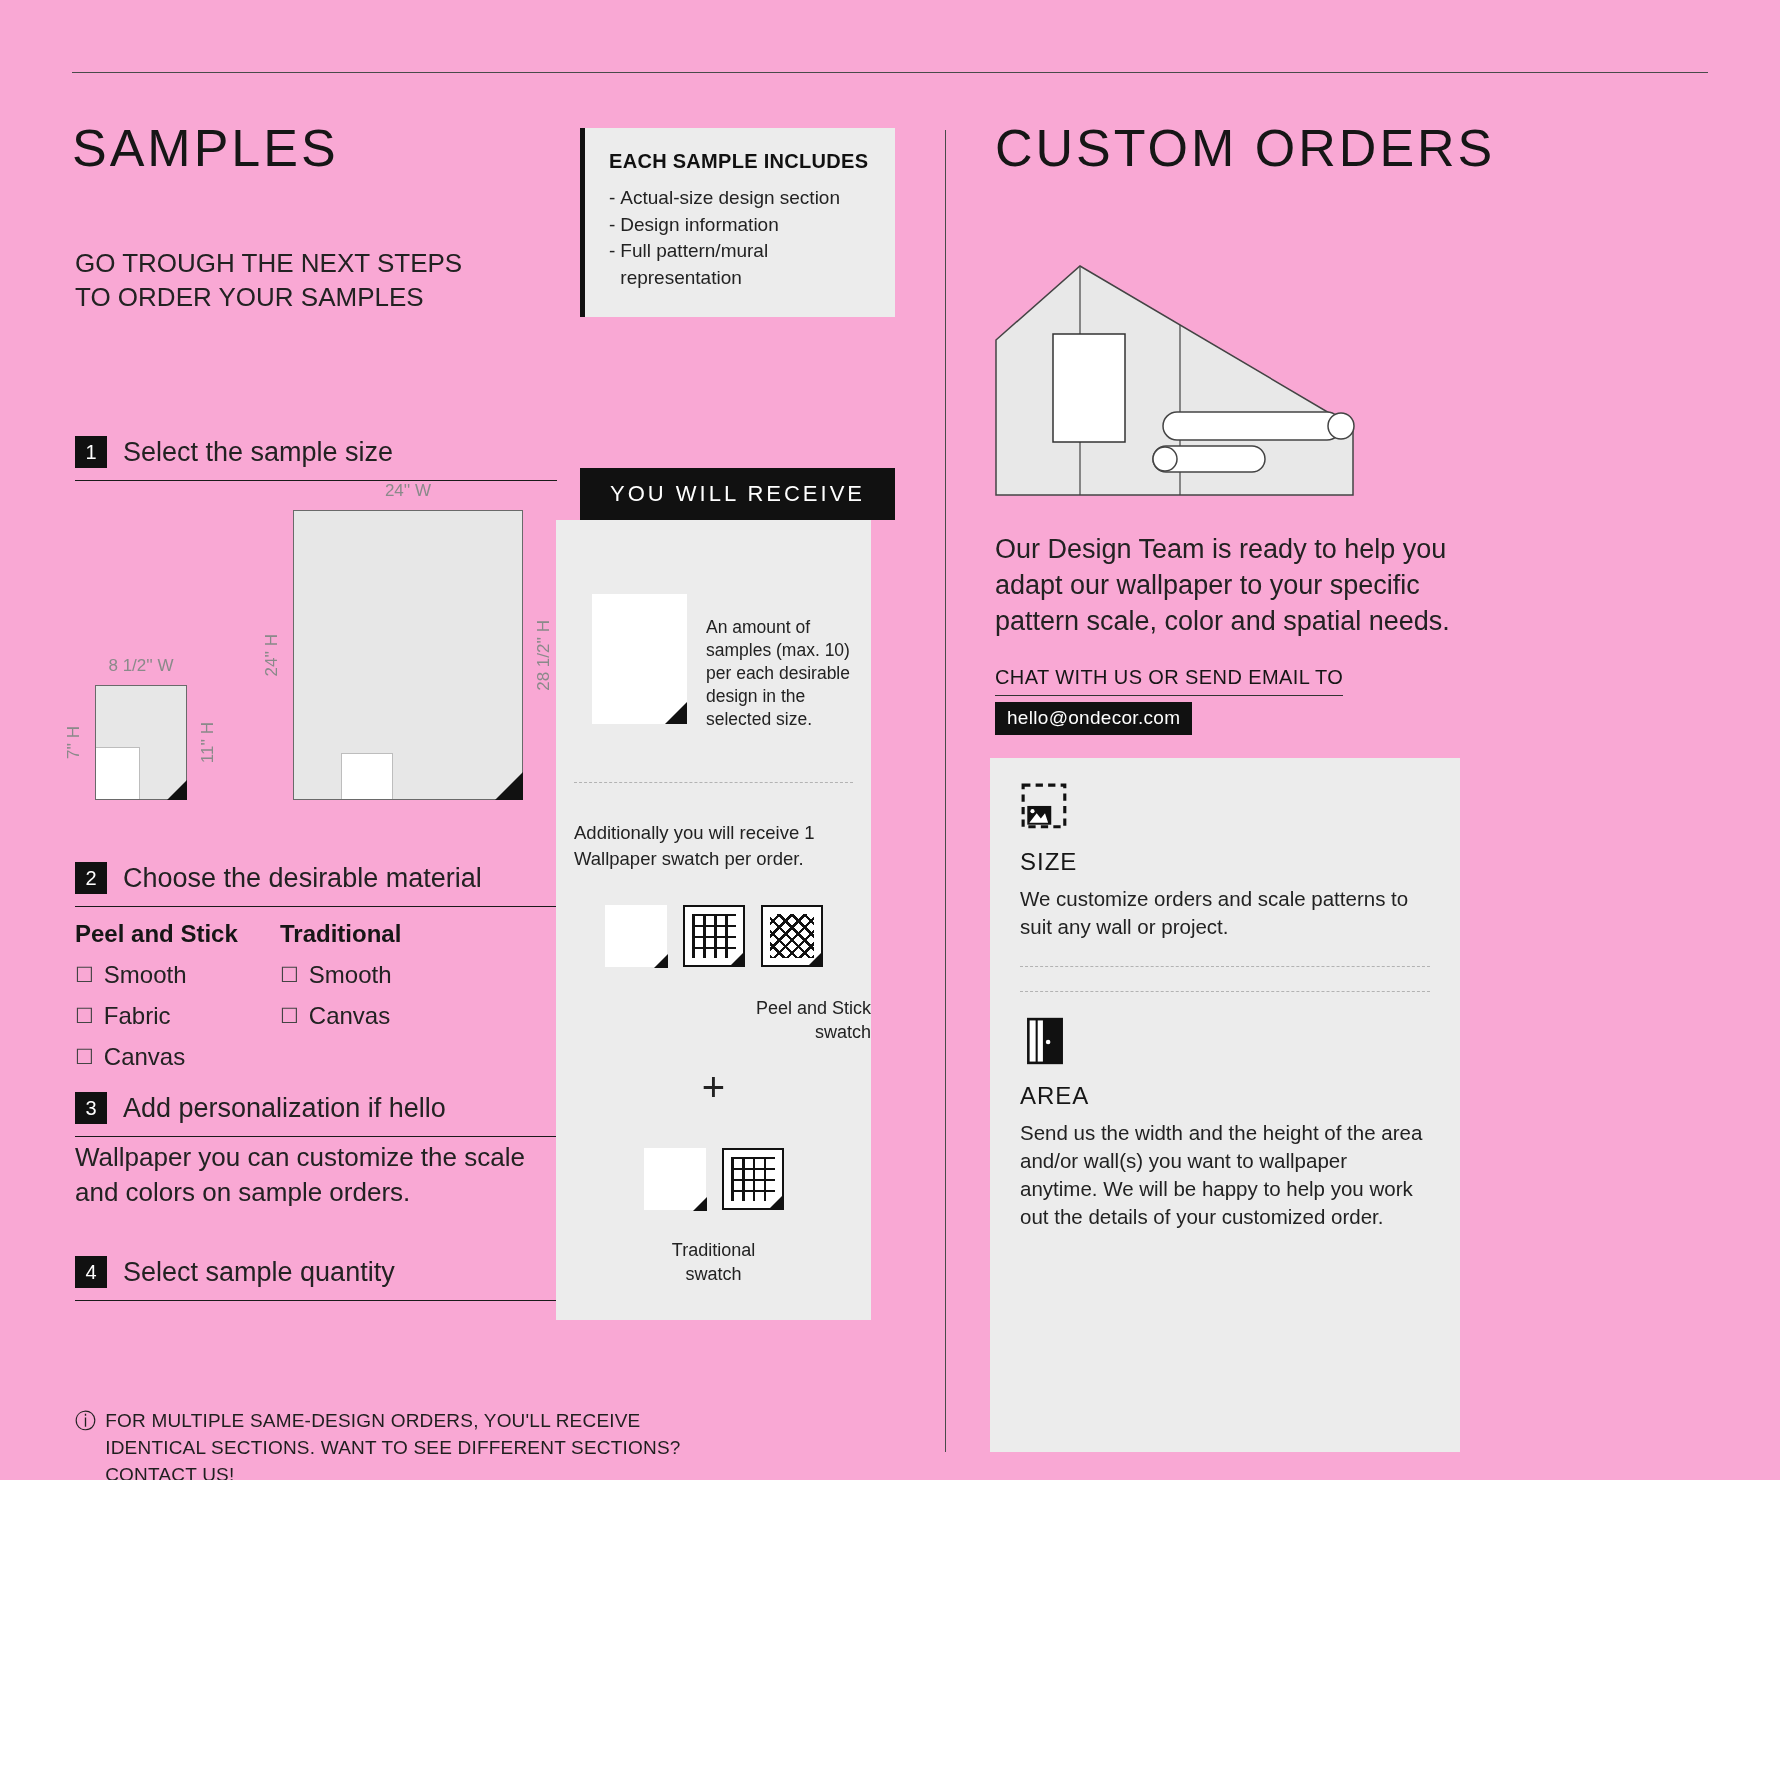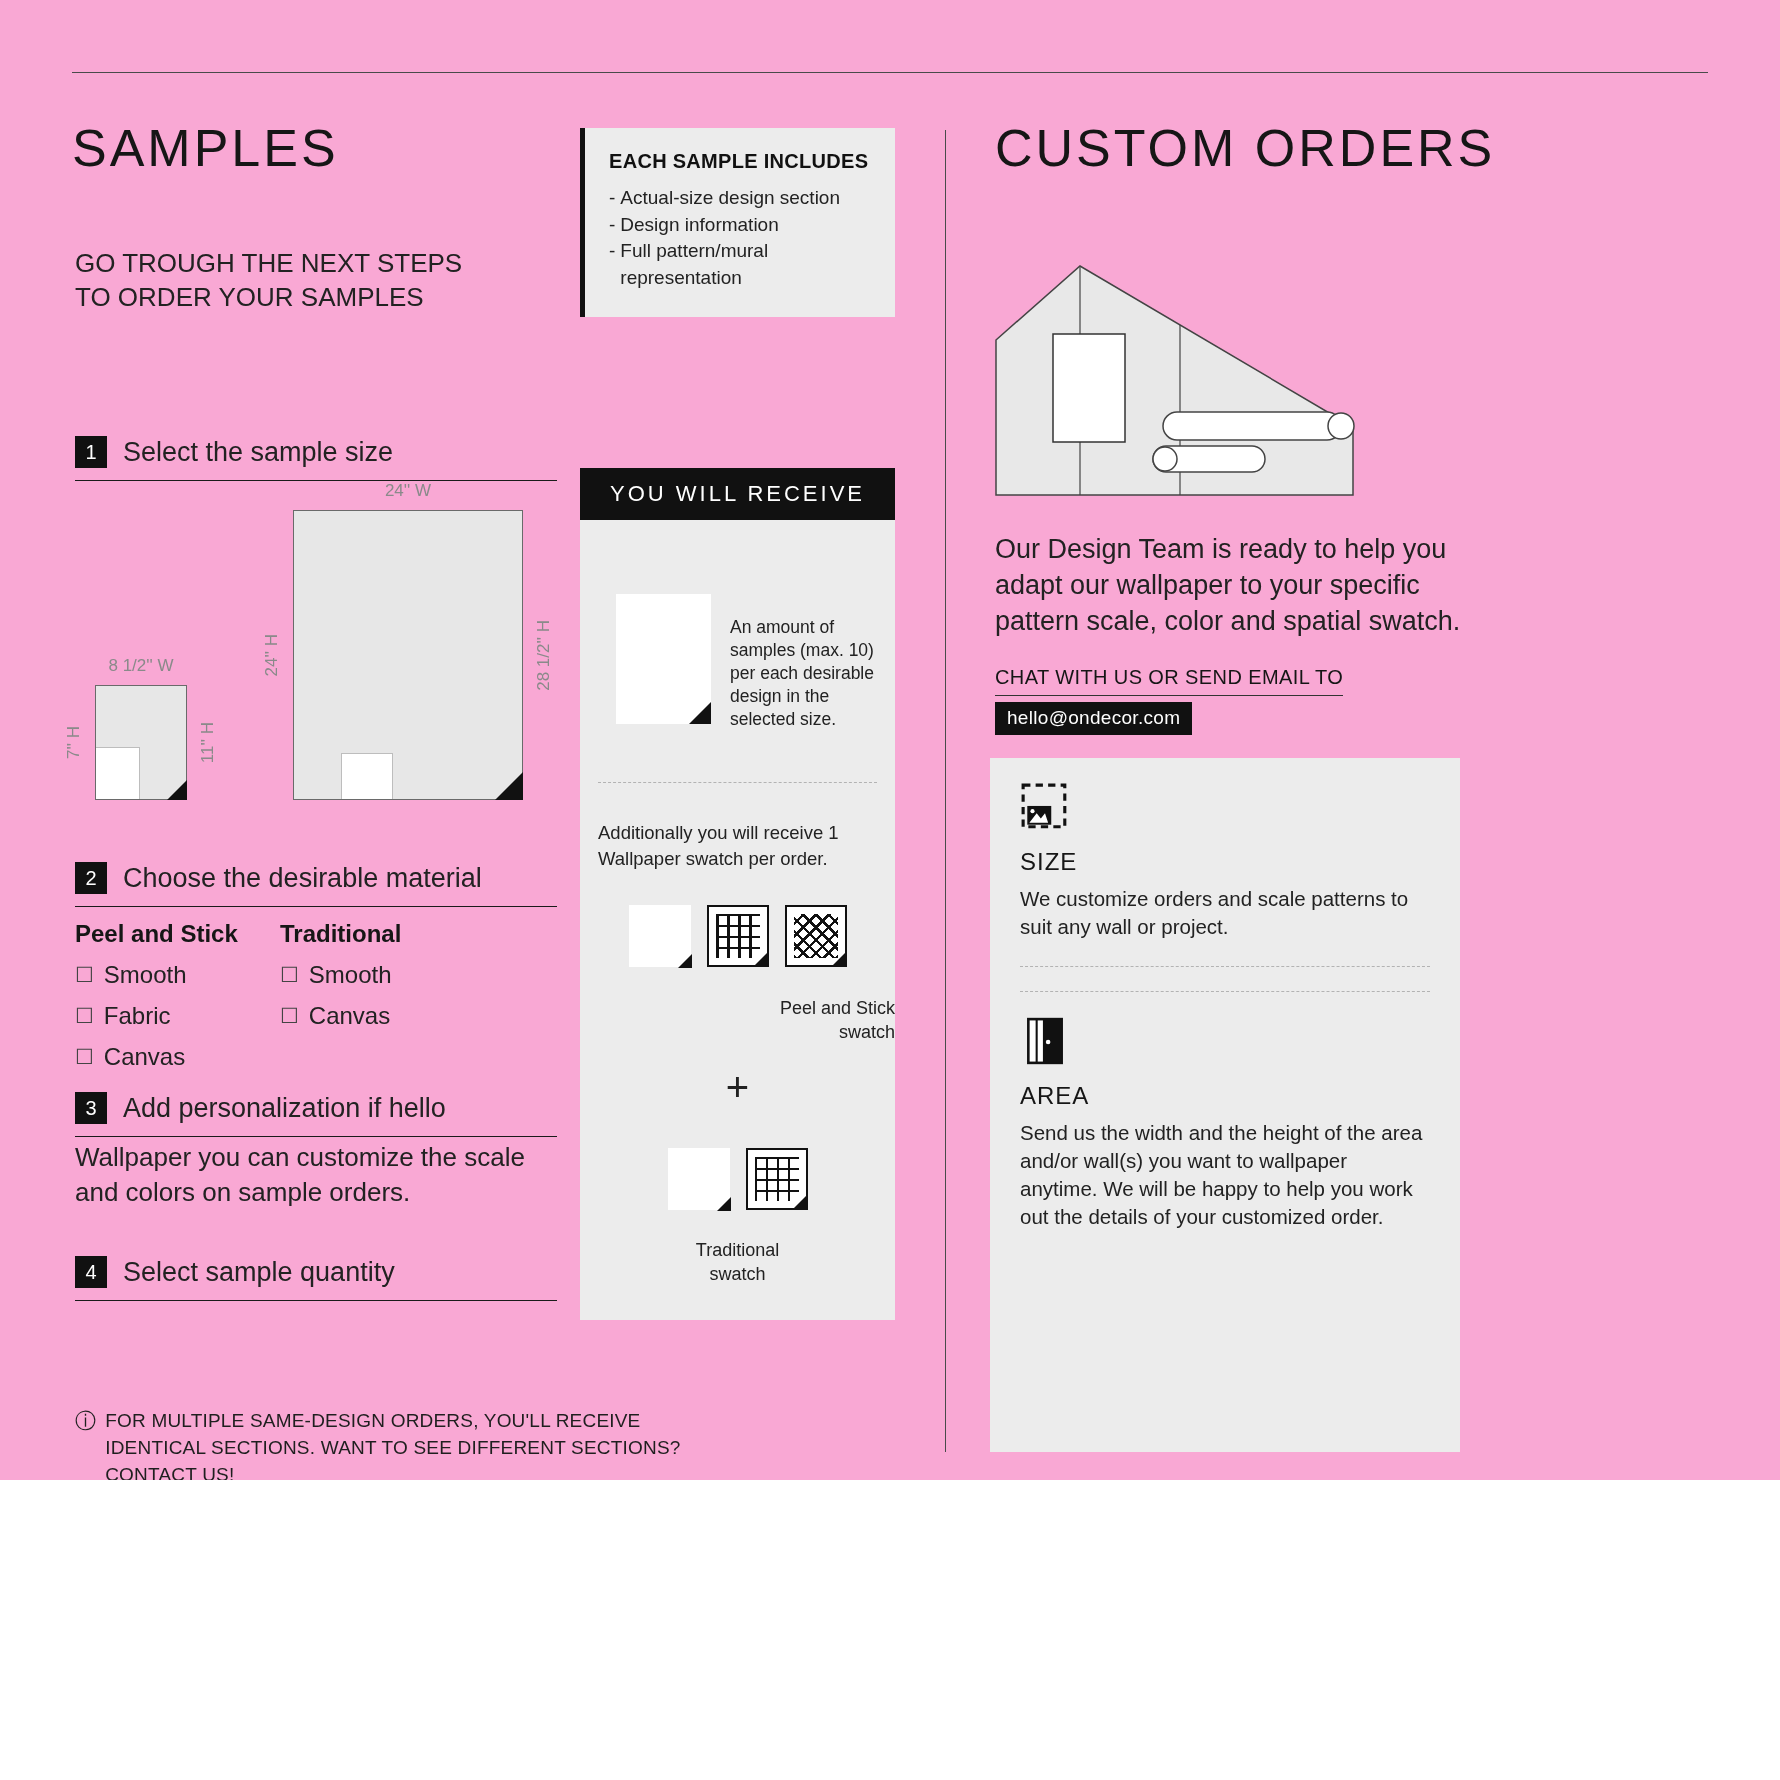--- a/index.html
+++ b/index.html
@@ -45,21 +45,21 @@
 
   
   .includes { position:absolute; left:580px; top:128px; width:315px; background:#ececec;
               border-left:5px solid #111; padding:22px 22px 26px 24px; }
   .includes-title { font-size:20px; font-weight:bold; letter-spacing:0.3px; margin-bottom:12px; color:#111; }
   .includes-item { display:flex; gap:5px; font-size:19px; line-height:1.4; color:#222; }
 
   .banner { position:absolute; left:580px; top:468px; width:315px; height:52px; background:#111;
             color:#fff; display:flex; align-items:center; justify-content:center;
             font-size:22px; letter-spacing:3px; }
-  .receive-panel { position:absolute; left:580px; top:520px; width:315px; height:800px; background:#ececec; }
+  .receive-panel { position:absolute; left:556px; top:520px; width:315px; height:800px; background:#ececec; }
 
   .sheet-icon { position:absolute; left:36px; top:74px; width:95px; height:130px; background:#fff; }
   .sheet-icon .fold { border-width:0 0 22px 22px; right:0; bottom:0; }
   .sheet-text { position:absolute; left:150px; top:96px; width:152px; font-size:17.5px; line-height:1.32; color:#222; }
   .dash-div { position:absolute; left:18px; right:18px; border-top:1px dashed #b3b3b3; }
   .additional { position:absolute; left:18px; right:18px; text-align:left; font-size:18.5px; line-height:1.38; color:#222; }
 
   .swatch-row { position:absolute; left:0; right:0; display:flex; justify-content:center; gap:16px; }
   .swatch { position:relative; width:62px; height:62px; background:#fff; }
   .swatch.bordered { border:2px solid #111; }
@@ -245,21 +245,21 @@
       <line x1="85" y1="4" x2="85" y2="233" stroke="#444" stroke-width="1.2"></line>
       <line x1="185" y1="63" x2="185" y2="233" stroke="#444" stroke-width="1.2"></line>
       <rect x="58" y="72" width="72" height="108" fill="#fff" stroke="#333" stroke-width="1.5"></rect>
       <rect x="168" y="150" width="178" height="28" rx="14" fill="#fff" stroke="#444" stroke-width="1.5"></rect>
       <circle cx="346" cy="164" r="13" fill="#fff" stroke="#444" stroke-width="1.5"></circle>
       <rect x="158" y="184" width="112" height="26" rx="13" fill="#fff" stroke="#444" stroke-width="1.5"></rect>
       <circle cx="170" cy="197" r="12" fill="#fff" stroke="#444" stroke-width="1.5"></circle>
     </svg>
   </div>
 
-  <p class="r-intro">Our Design Team is ready to help you adapt our wallpaper to your specific pattern scale, color and spatial swatch.</p>
+  <p class="r-intro">Our Design Team is ready to help you adapt our wallpaper to your specific pattern scale, color and spatial needs.</p>
 
   <div class="contact-label">CHAT WITH US OR SEND EMAIL TO</div>
   <div class="email-badge">hello@ondecor.com</div>
 
   <div class="feature-panel">
 
     <div>
       <svg class="f-icon" width="50" height="50" viewBox="0 0 48 48">
         <rect x="3" y="3" width="40" height="40" fill="none" stroke="#111" stroke-width="3" stroke-dasharray="7 5"></rect>
         <rect x="7" y="23" width="23" height="18" fill="#111"></rect>

